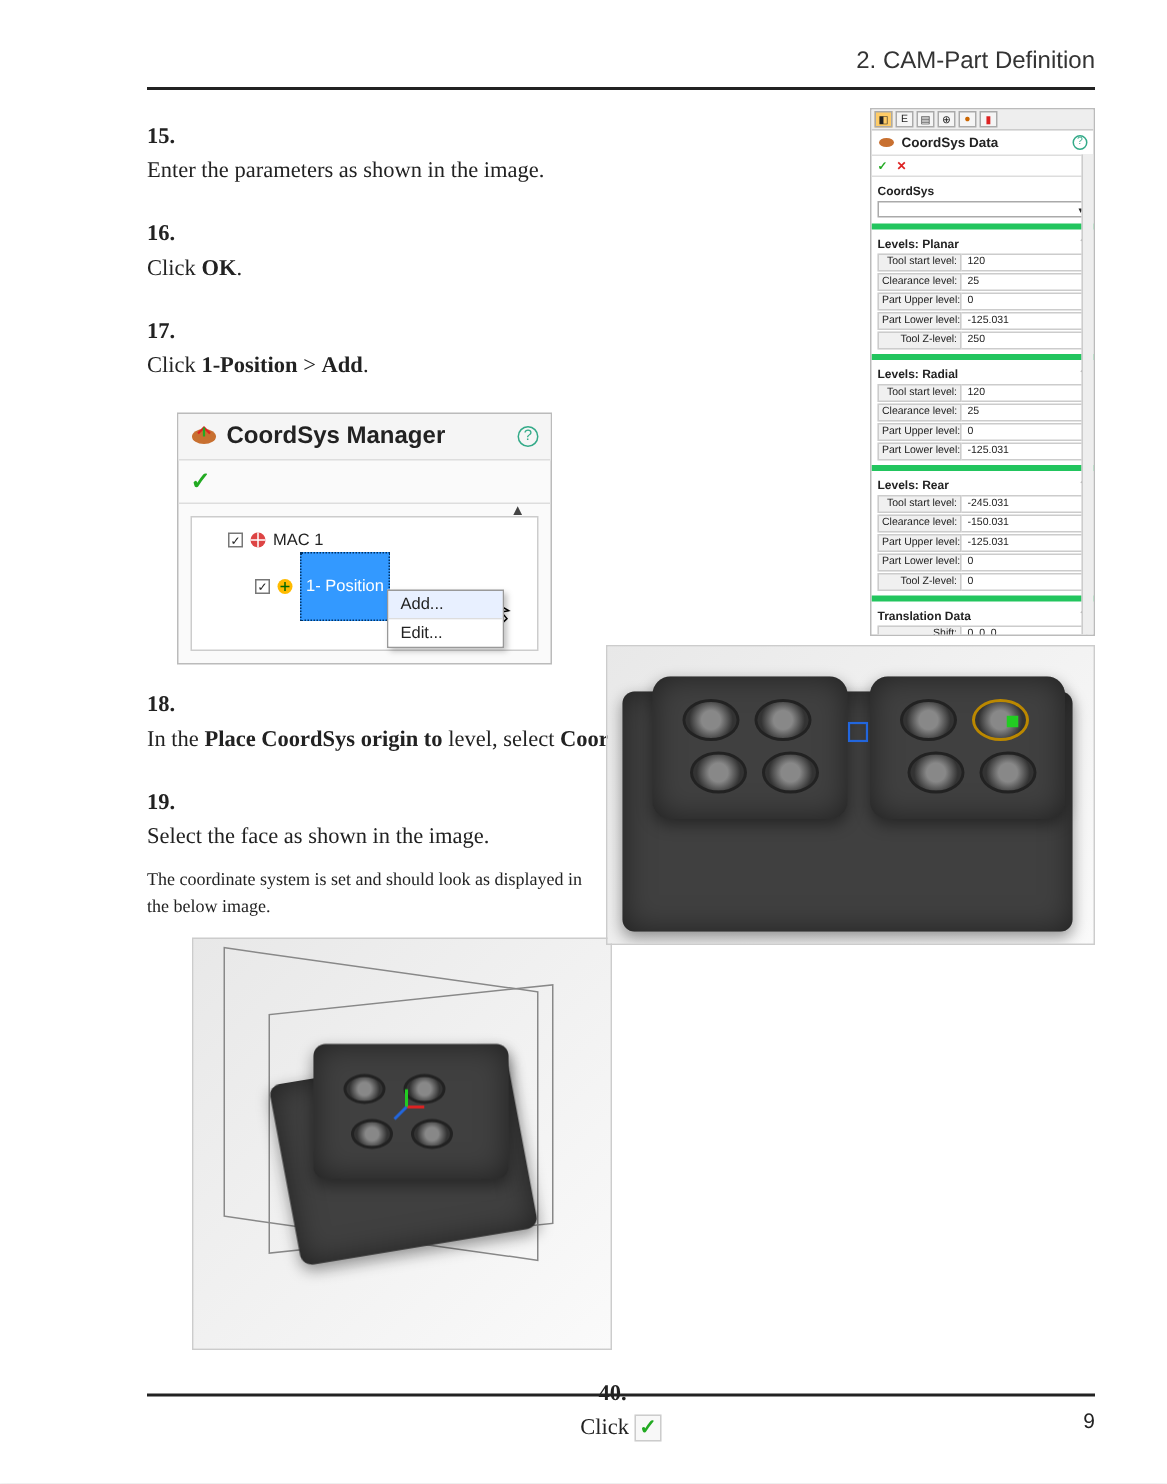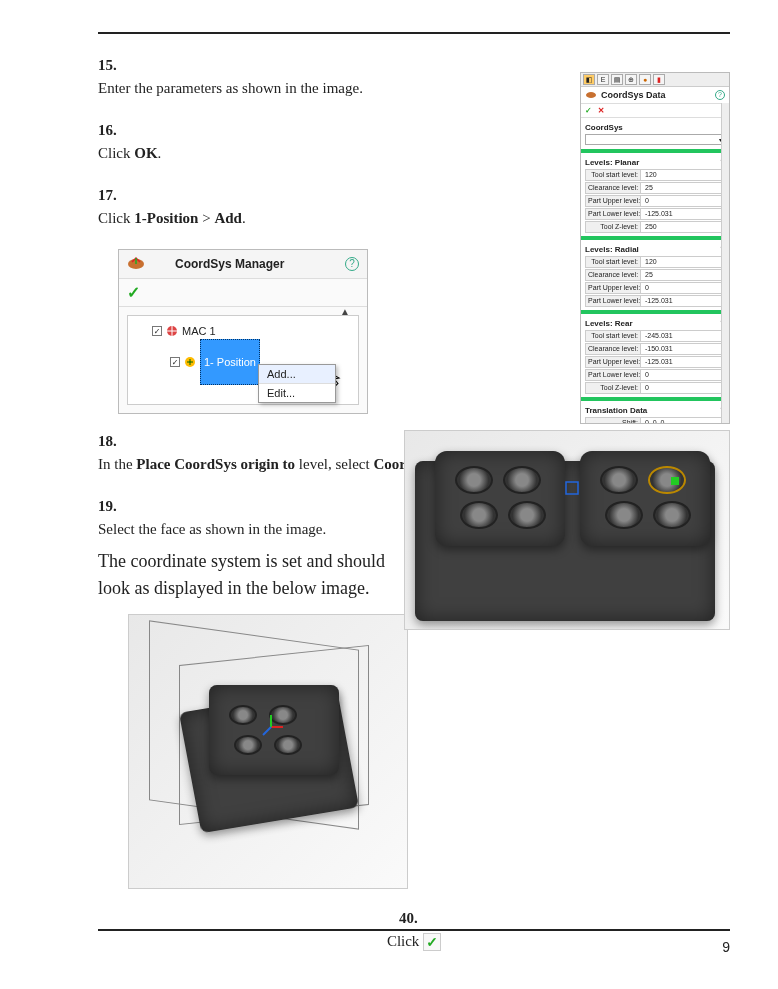--- a/index.html
+++ b/index.html
@@ -47,21 +47,21 @@
     line-height: 1.5;
     display: flex;
     flex-direction: column;
   }
   .step-num {
     font-weight: bold;
     min-width: 30px;
   }
   .step-text { flex: 1; }
   .body-text {
-    font-size: 18px;
+    font-size: 12px;
     margin: 8px 0 12px 0;
     line-height: 1.5;
   }
   .bold { font-weight: bold; }
 
   
   .coordsys-manager {
     position: relative;
     width: 250px;
     border: 1px solid #bbb;
@@ -75,21 +75,21 @@
     border-bottom: 1px solid #ddd;
     display: flex;
     align-items: center;
     gap: 6px;
     background: #f5f5f5;
   }
   .csm-logo {
     width: 18px; height: 16px;
     display: inline-flex; align-items:center; justify-content:center;
   }
-  .csm-title { font-weight: bold; font-size: 12px; margin-left: 24px; }
+  .csm-title { font-weight: bold; font-size: 16px; }
   .csm-help {
     margin-left: auto;
     width: 14px; height: 14px;
     border: 1px solid #3a8;
     border-radius: 50%;
     color: #3a8;
     font-size: 10px;
     text-align: center;
     line-height: 12px;
   }
@@ -340,20 +340,21 @@
     font-size: 14px;
     margin-top: 8px;
     font-family: Arial, sans-serif;
   }
 </style>
 </head>
 <body>
 
 <div class="page">
   <div class="content">
+    <div class="header-title">2. CAM-Part Definition</div>
     <hr class="hr-top">
 
     <div class="step">
       <span class="step-num">15.</span>
       <span class="step-text">Enter the parameters as shown in the image.</span>
     </div>
 
     <div class="step">
       <span class="step-num">16.</span>
       <span class="step-text">

